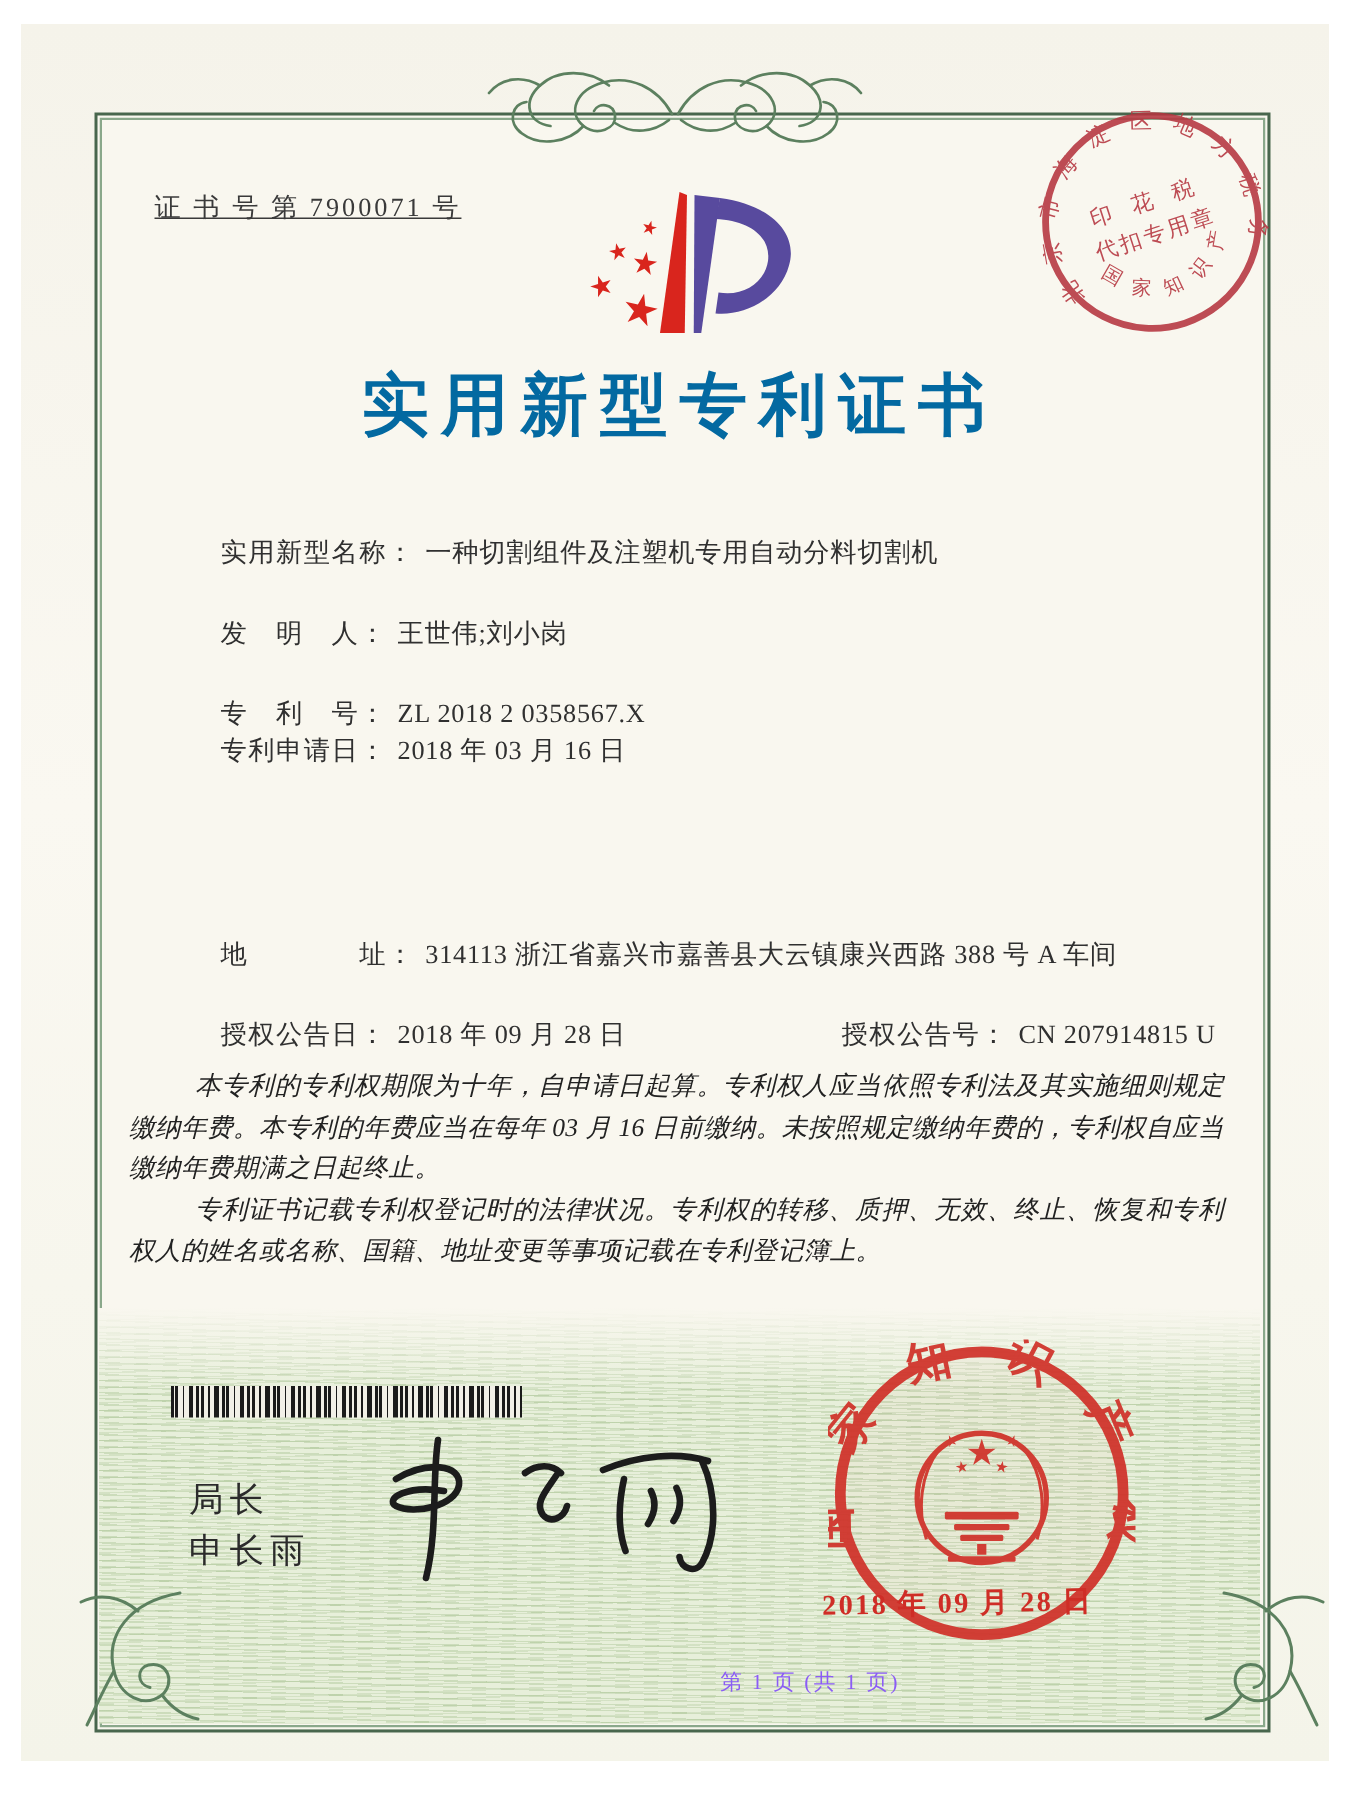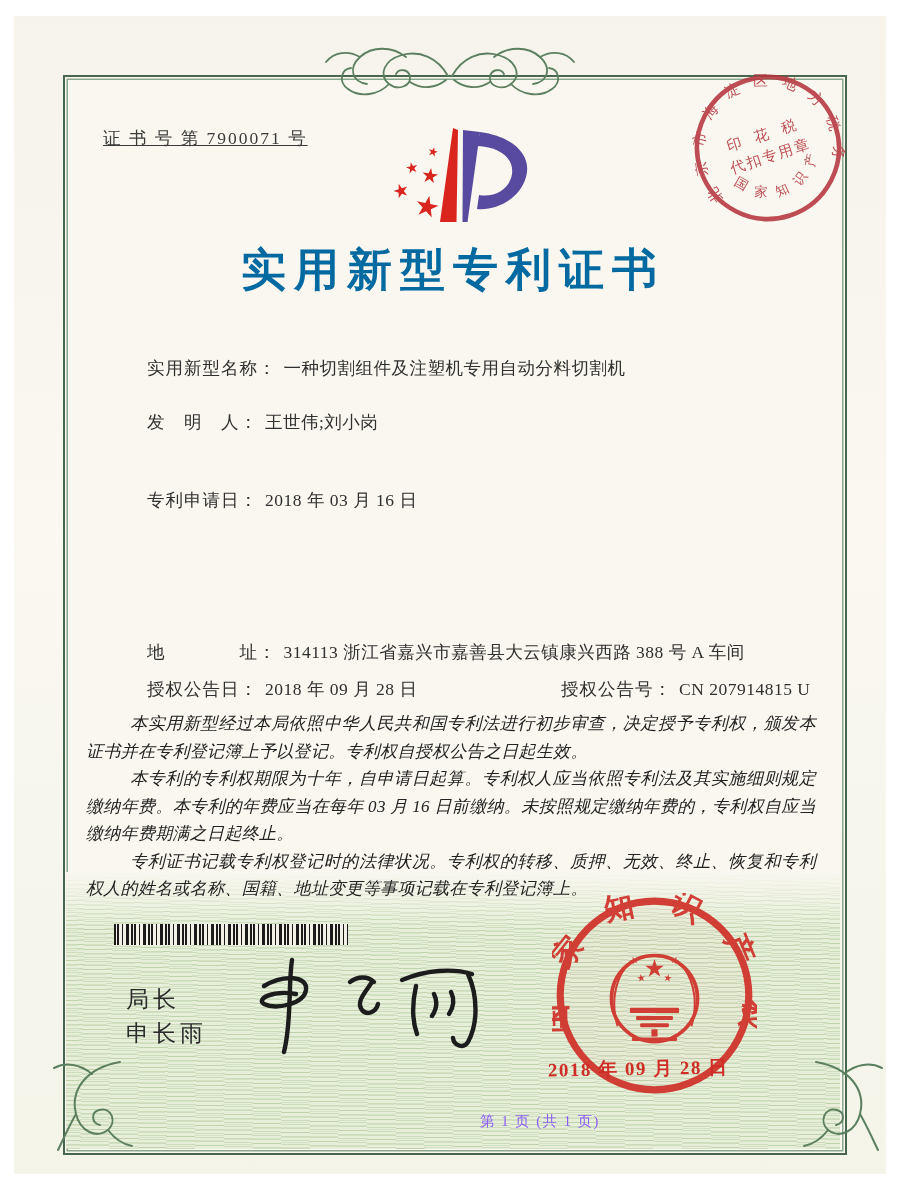--- a/index.html
+++ b/index.html
@@ -123,35 +123,37 @@
   </svg>
 
   <div class="doc-title">实用新型专利证书</div>
 
   <div class="frow" style="top:356px">
     <span class="flabel">实用新型名称：</span><span class="fvalue">一种切割组件及注塑机专用自动分料切割机</span>
   </div>
   <div class="frow" style="top:410px">
     <span class="flabel">发　明　人：</span><span class="fvalue">王世伟;刘小岗</span>
   </div>
+  <div class="frow" style="top:463px">
+    <span class="flabel">专　利　号：</span><span class="fvalue">ZL 2018 2 0358567.X</span>
+  </div>
   <div class="frow" style="top:488px">
     <span class="flabel">专利申请日：</span><span class="fvalue">2018 年 03 月 16 日</span>
   </div>
-  <div class="frow" style="top:640px">
+  <div class="frow" style="top:624px">
     <span class="flabel">地　　　　址：</span><span class="fvalue">314113 浙江省嘉兴市嘉善县大云镇康兴西路 388 号 A 车间</span>
   </div>
   <div class="frow" style="top:677px;width:712px">
     <span class="flabel">授权公告日：</span><span class="fvalue">2018 年 09 月 28 日</span>
     <span class="grant-pair">
       <span class="flabel">授权公告号：</span><span class="fvalue">CN 207914815 U</span>
     </span>
   </div>
 
   <div class="paras">
-    <p>本实用新型经过本局依照中华人民共和国专利法进行初步审查，决定授予专利权，颁发本证书并在专利登记簿上予以登记。专利权自授权公告之日起生效。</p>
     <p>本专利的专利权期限为十年，自申请日起算。专利权人应当依照专利法及其实施细则规定缴纳年费。本专利的年费应当在每年 03 月 16 日前缴纳。未按照规定缴纳年费的，专利权自应当缴纳年费期满之日起终止。</p>
     <p>专利证书记载专利权登记时的法律状况。专利权的转移、质押、无效、终止、恢复和专利权人的姓名或名称、国籍、地址变更等事项记载在专利登记簿上。</p>
   </div>
 
   <div class="barcode"></div>
 
   <div class="signer">
     <div>局长</div>
     <div>申长雨</div>
   </div>

